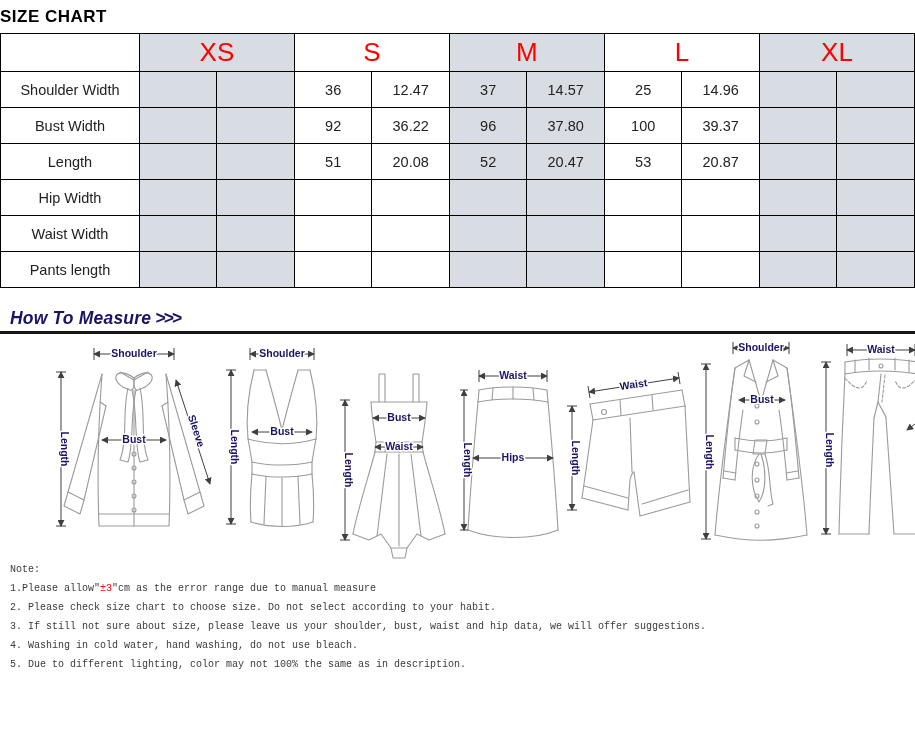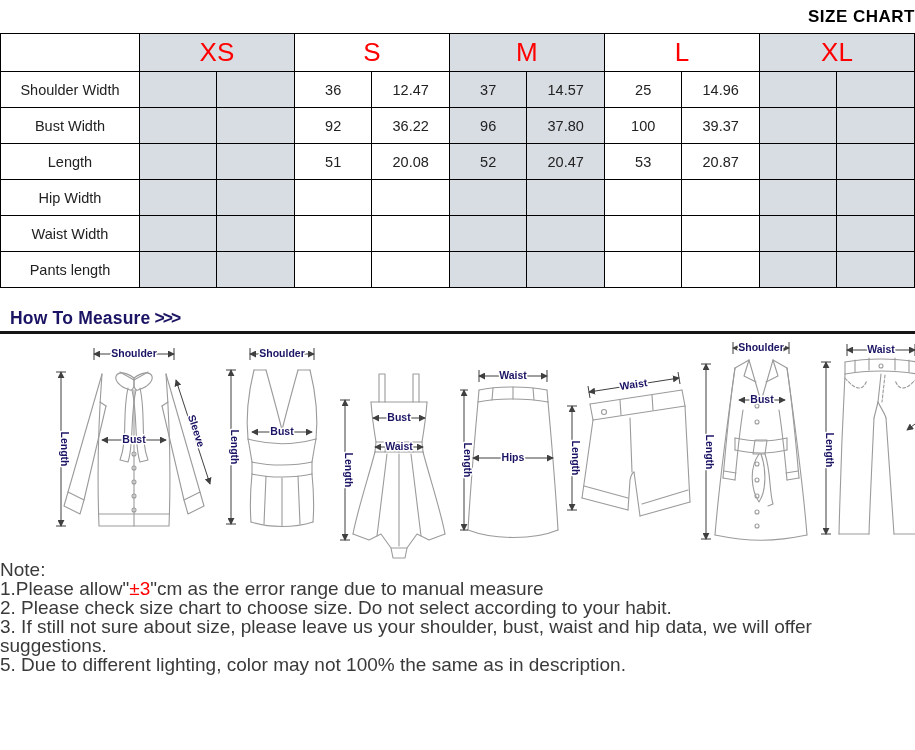--- a/index.html
+++ b/index.html
@@ -5,21 +5,21 @@
   :root{
     --accent-red:#FF0000; --shade-gray:#D8DCE3; --navy:#1B1464; --note-text:#3A3A3A;
   }
   *{box-sizing:border-box;}
   html,body{margin:0;padding:0;}
   body{
     width:915px;height:750px;overflow:hidden;background:#fff;
     font-family:"Liberation Sans",sans-serif;color:#111;
   }
   .page-title{
-    text-align:right;font-size:17px;font-weight:700;letter-spacing:.5px;
+    text-align:left;font-size:17px;font-weight:700;letter-spacing:.5px;
     margin:7px 0 6px 0;color:#000;
   }
   table.size-chart{
     width:915px;border-collapse:collapse;table-layout:fixed;
   }
   table.size-chart th,table.size-chart td{
     border:1px solid #000;text-align:center;vertical-align:middle;padding:0;
     background:#fff;font-weight:400;
   }
   col.c-label{width:15.2%;}
@@ -27,38 +27,39 @@
   tr.size-row th{height:38px;}
   th.size-th{font-size:26px;font-weight:700;color:var(--accent-red);margin-top:24px;}
   tr.unit-row th{height:33px;font-size:12px;font-weight:700;color:#111;}
   tr.data-row td{height:36px;font-size:14.5px;color:#222;}
   td.lab{font-size:12.5px;color:#111;margin-top:9px;}
   .sh{background:var(--shade-gray) !important;}
   .htm-bar{margin-top:20px;padding-left:10px;}
   .htm-title{
     font-size:17.5px;font-weight:800;color:var(--navy);letter-spacing:.2px;
     display:inline-block;
+    font-style:italic;
   }
   .htm-chevrons{font-weight:800;letter-spacing:-2px;margin-left:4px;}
   .rule{height:3px;background:#161616;margin-top:2px;}
   .figures{
     display:flex;justify-content:space-between;align-items:flex-start;
     padding:0 6px;height:212px;margin-top:6px;margin-left:48px;
   }
   .fig{display:block;}
   .g{fill:none;stroke:#9B9B9B;stroke-width:1.1;stroke-linecap:round;stroke-linejoin:round;}
   .dim{fill:none;stroke:#3F3F3F;stroke-width:1;}
   .dashed{stroke-dasharray:3 2;}
   .dl{
     font-family:"Liberation Sans",sans-serif;font-size:10.5px;font-weight:700;
     fill:var(--navy);stroke:#fff;stroke-width:3px;paint-order:stroke;
     stroke-linejoin:round;text-anchor:middle;
   }
   .dl.small{font-size:9.5px;}
-  .notes{padding:8px 10px 0 0;font-size:19px;line-height:19px;color:var(--note-text);}
+  .notes{padding:8px 10px 0 10px;font-size:10px;line-height:19px;color:var(--note-text);font-family:Liberation Mono, monospace;}
   .notes .red{color:var(--accent-red);}
 </style>
 </head>
 <body>
 
 <div class="page-title">SIZE CHART</div>
 
 <table class="size-chart">
   <colgroup>
     <col class="c-label">
@@ -433,14 +434,15 @@
     </svg>
   </div>
 
 </div>
 
 <div class="notes">
   <div>Note:</div>
   <div><span>1.Please allow"</span><span class="red">±3</span><span>"cm as the error range due to manual measure</span></div>
   <div>2. Please check size chart to choose size. Do not select according to your habit.</div>
   <div>3. If still not sure about size, please leave us your shoulder, bust, waist and hip data, we will offer suggestions.</div>
+  <div>4. Washing in cold water, hand washing, do not use bleach.</div>
   <div>5. Due to different lighting, color may not 100% the same as in description.</div>
 </div>
 
 </body></html>

